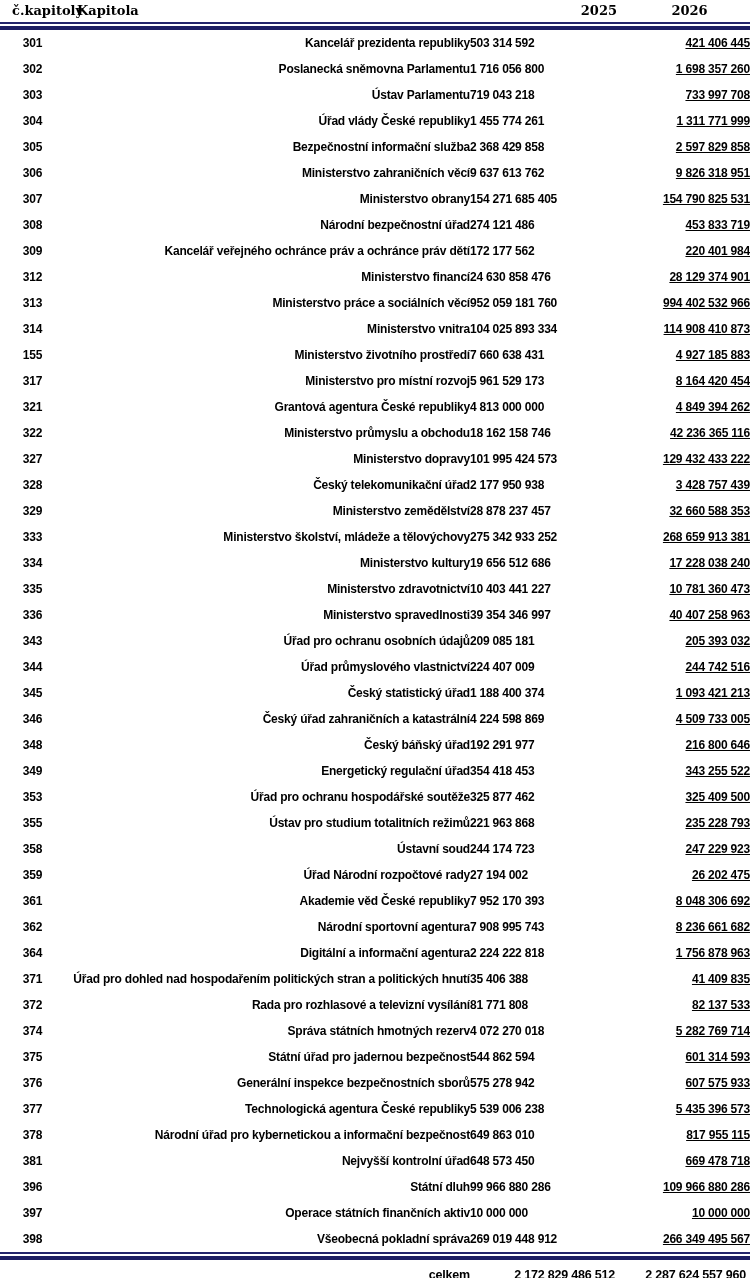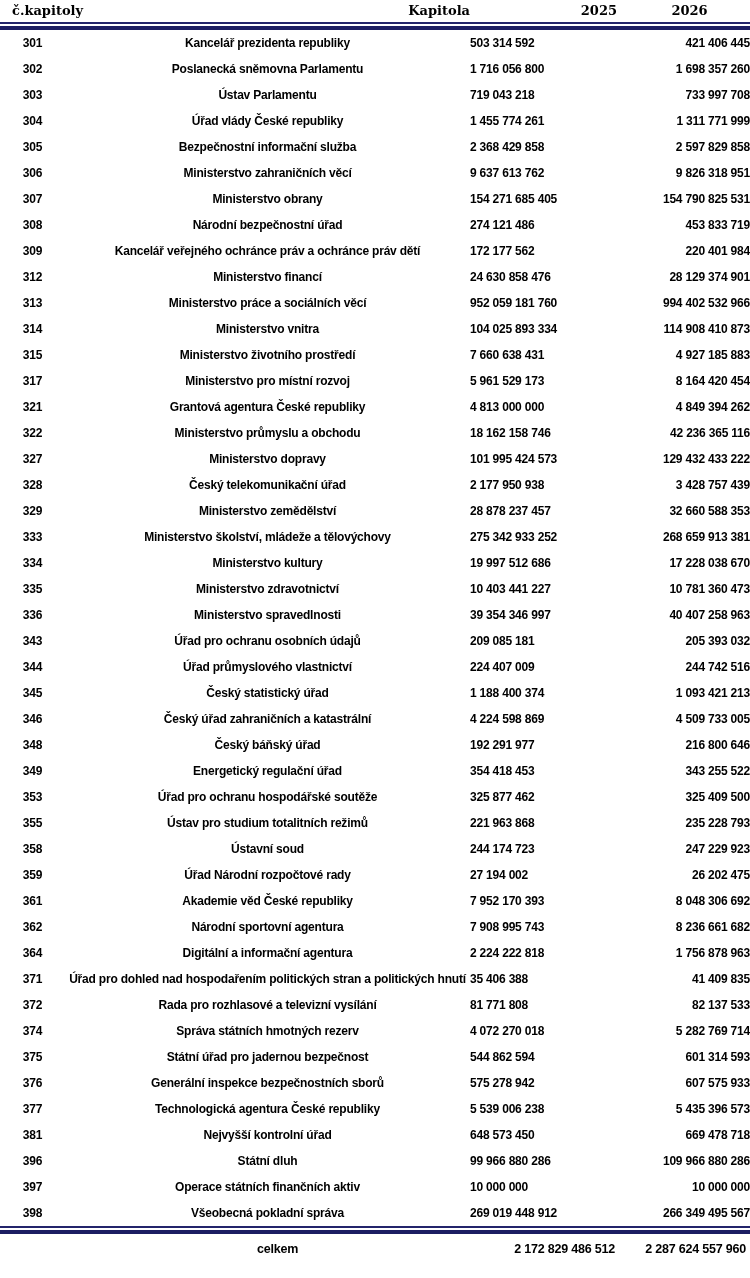--- a/index.html
+++ b/index.html
@@ -25,21 +25,21 @@
   
   tr.head th {
     font-family: "DejaVu Serif", "Liberation Serif", serif;
     font-weight: 700;
     font-size: 13px;
     padding: 3px 0 4px 12px;
     vertical-align: top;
     white-space: nowrap;
   }
   th.h-num  { text-align: left; padding-left: 3px; }
-  th.h-name { text-align: right; }
+  th.h-name { text-align: left; }
   th.h-2025 { text-align: right; }
   th.h-2026 { text-align: center; }
 
   
   tr.rule td {
     height: 2px;
     padding: 0;
     border-top: 2px solid #23246b;
     border-bottom: 4px solid #1c1d62;
     line-height: 0;
@@ -51,23 +51,23 @@
     height: 26px;
     font-weight: 700;
     font-size: 12px;
     letter-spacing: -0.2px;
     white-space: nowrap;
     overflow: hidden;
     padding: 0;
     vertical-align: middle;
   }
   td.d-num   { text-align: center; padding-right: 22px; }
-  td.d-name  { text-align: center;  padding-left: 20px; }
+  td.d-name  { text-align: right;  padding-left: 20px; }
   td.d-2025  { text-align: left; padding-right: 2px; }
-  td.d-2026  { text-align: right; padding-right: 4px; }
+  td.d-2026  { text-align: right; padding-right: 4px; text-decoration: underline; }
 
   
   tr.total td {
     height: 30px;
     font-weight: 700;
     font-size: 12.5px;
     letter-spacing: -0.2px;
     white-space: nowrap;
     padding: 0;
     vertical-align: middle;
@@ -177,21 +177,21 @@
   </tr>
 
   <tr class="row">
     <td class="d-num">314</td>
     <td class="d-name">Ministerstvo vnitra</td>
     <td class="d-2025">104 025 893 334</td>
     <td class="d-2026">114 908 410 873</td>
   </tr>
 
   <tr class="row">
-    <td class="d-num">315</td>
+    <td class="d-num">155</td>
     <td class="d-name">Ministerstvo životního prostředí</td>
     <td class="d-2025">7 660 638 431</td>
     <td class="d-2026">4 927 185 883</td>
   </tr>
 
   <tr class="row">
     <td class="d-num">317</td>
     <td class="d-name">Ministerstvo pro místní rozvoj</td>
     <td class="d-2025">5 961 529 173</td>
     <td class="d-2026">8 164 420 454</td>
@@ -235,22 +235,22 @@
   <tr class="row">
     <td class="d-num">333</td>
     <td class="d-name">Ministerstvo školství, mládeže a tělovýchovy</td>
     <td class="d-2025">275 342 933 252</td>
     <td class="d-2026">268 659 913 381</td>
   </tr>
 
   <tr class="row">
     <td class="d-num">334</td>
     <td class="d-name">Ministerstvo kultury</td>
-    <td class="d-2025">19 997 512 686</td>
-    <td class="d-2026">17 228 038 670</td>
+    <td class="d-2025">19 656 512 686</td>
+    <td class="d-2026">17 228 038 240</td>
   </tr>
 
   <tr class="row">
     <td class="d-num">335</td>
     <td class="d-name">Ministerstvo zdravotnictví</td>
     <td class="d-2025">10 403 441 227</td>
     <td class="d-2026">10 781 360 473</td>
   </tr>
 
   <tr class="row">
@@ -386,20 +386,26 @@
     <td class="d-2026">607 575 933</td>
   </tr>
 
   <tr class="row">
     <td class="d-num">377</td>
     <td class="d-name">Technologická agentura České republiky</td>
     <td class="d-2025">5 539 006 238</td>
     <td class="d-2026">5 435 396 573</td>
   </tr>
 
+  <tr class="row">
+    <td class="d-num">378</td>
+    <td class="d-name">Národní úřad pro kybernetickou a informační bezpečnost</td>
+    <td class="d-2025">649 863 010</td>
+    <td class="d-2026">817 955 115</td>
+  </tr>
 
   <tr class="row">
     <td class="d-num">381</td>
     <td class="d-name">Nejvyšší kontrolní úřad</td>
     <td class="d-2025">648 573 450</td>
     <td class="d-2026">669 478 718</td>
   </tr>
 
   <tr class="row">
     <td class="d-num">396</td>

